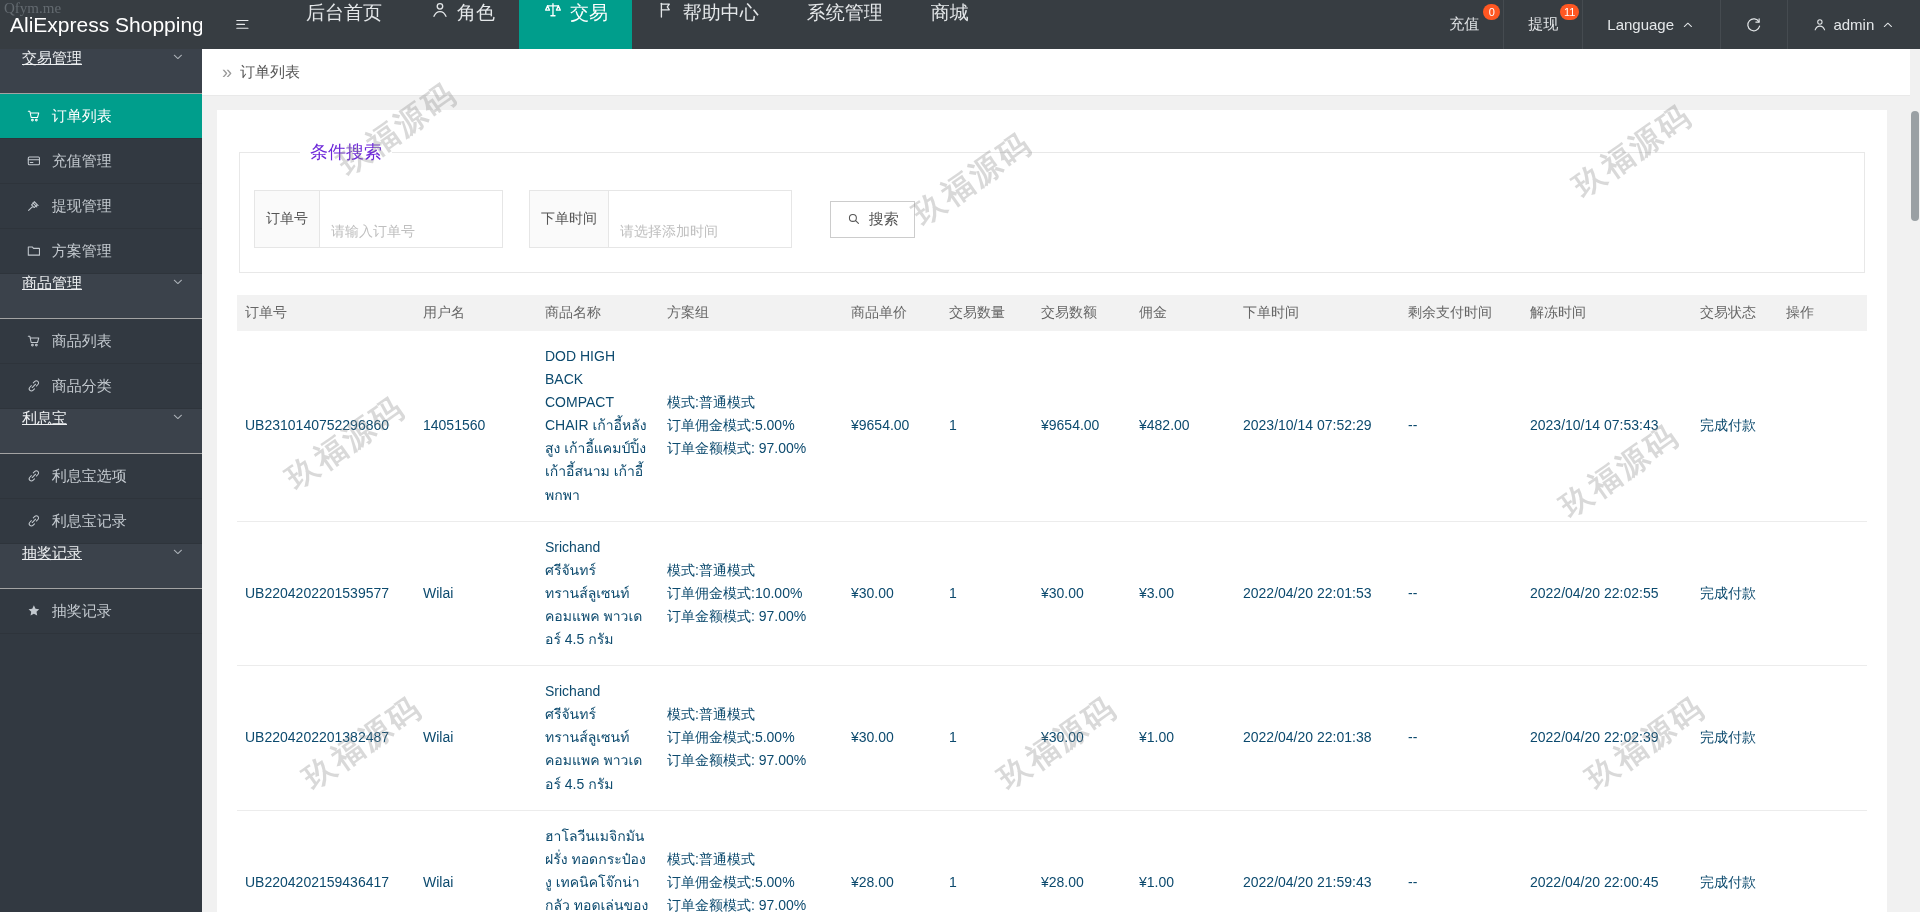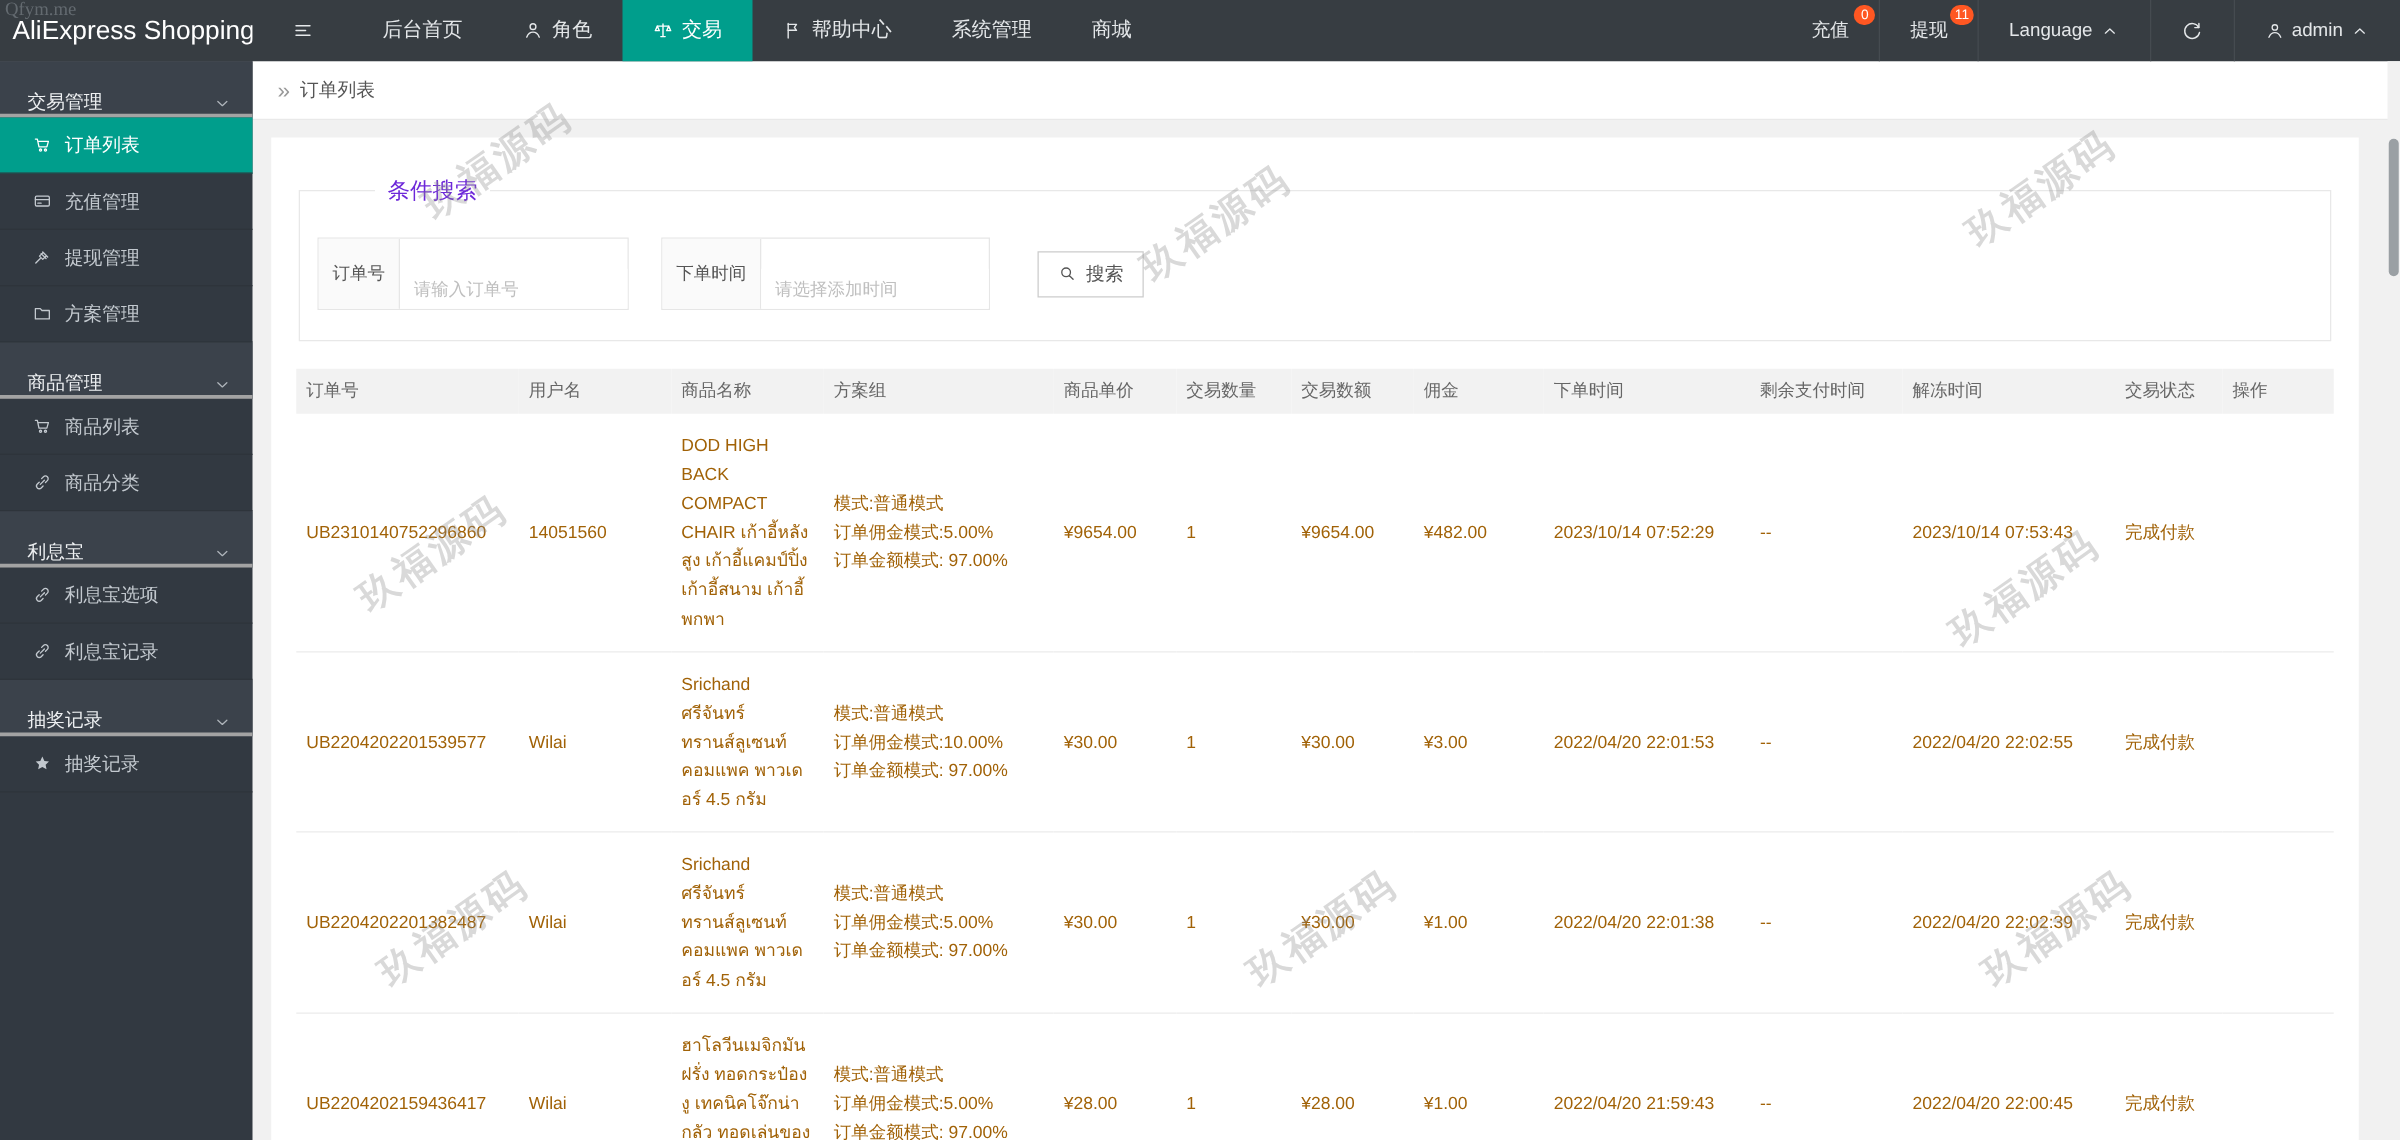--- a/index.html
+++ b/index.html
@@ -5,32 +5,32 @@
   * { margin:0; padding:0; box-sizing:border-box; }
   html,body { width:1920px; height:912px; overflow:hidden; }
   body { font-family:"Liberation Sans","DejaVu Sans",sans-serif; background:#f1f1f1; position:relative; color:#666; }
 
   
   .topbar { position:absolute; top:0; left:0; width:1920px; height:49px; background:#373d42; display:flex; align-items:stretch; z-index:10;gap:17px; }
   .logo { width:202px; display:flex; align-items:center; padding-left:10px; color:#fff; font-size:21px; white-space:nowrap; overflow:hidden; position:relative; }
   .corner-wm { position:absolute; top:0px; left:4px; font-size:15px; color:#6b7278; font-family:"Liberation Serif",serif; opacity:.85; }
   .hamburger { width:46px; display:flex; align-items:center; justify-content:center; color:#e6e9eb; cursor:pointer; }
   .topnav { display:flex; list-style:none; align-items:stretch; }
-  .topnav li { display:flex; align-items:center; gap:7px; padding:0 24px; color:#e4e7e9; font-size:16px; cursor:pointer; }
+  .topnav li { display:flex; align-items:flex-start; gap:7px; padding:0 24px; color:#e4e7e9; font-size:19px; cursor:pointer; }
   .topnav li.active { background:#009e8c; color:#fff; }
   .top-right { margin-left:auto; display:flex; align-items:stretch;justify-content:flex-end; }
   .top-act { position:relative; display:flex; align-items:center; gap:6px; padding:0 24px; color:#e4e7e9; font-size:15px; border-left:1px solid #454b50; cursor:pointer; }
   .top-act:first-child { border-left:none; }
   .badge { position:absolute; top:4px; right:3px; background:#ff5722; color:#fff; font-size:11px; line-height:16px; min-width:17px; text-align:center; border-radius:9px; padding:0 4px; }
   .icon svg { width:1.05em; height:1.05em; display:block; fill:none; stroke:currentColor; stroke-width:1.6; stroke-linecap:round; stroke-linejoin:round; }
   .icon { display:inline-flex; }
 
   
   .sidebar { position:absolute; top:49px; left:0; bottom:0; width:202px; background:#323941; z-index:9; }
-  .side-group { height:45px; display:flex; align-items:flex-end; padding:0 16px 0 22px; background:#3b424b; color:#eef0f2; font-size:15px; cursor:pointer; border-bottom:3px solid #a3a3a3; }
+  .side-group { height:45px; display:flex; align-items:flex-start; padding:0 16px 0 22px; background:#3b424b; color:#eef0f2; font-size:15px; cursor:pointer; border-bottom:1px solid #a3a3a3;text-decoration:underline; }
   .side-group .chev { margin-left:auto; color:#aeb4ba; }
   .side-item { height:45px; display:flex; align-items:center; gap:10px; padding-left:26px; color:#c3c9cf; font-size:15px; cursor:pointer; border-bottom:1px solid #2e343b; }
   .side-item .icon { font-size:15px; color:#c3c9cf; }
   .side-item.active { background:#009e8c; color:#fff; }
   .side-item.active .icon { color:#fff; }
 
   
   .main { position:absolute; left:202px; top:49px; right:0; bottom:0; }
   .breadcrumb-bar { height:47px; background:#fff; display:flex; align-items:center; padding-left:20px; gap:8px; border-bottom:1px solid #e9e9e9; }
   .crumb-arrows { color:#9a9a9a; font-size:18px; }
@@ -43,21 +43,21 @@
   .search-row { display:flex; align-items:center; margin-top:6px; }
   .input-group { display:inline-flex; align-items:stretch; border:1px solid #e6e6e6; margin-right:26px; background:#fff; }
   .input-group .addon { padding:8px 11px; font-size:14px; color:#555; background:#fafafa; border-right:1px solid #e6e6e6; white-space:nowrap; display:flex; align-items:center; }
   .input-group input { border:none; outline:none; padding:8px 11px; font-size:14px; color:#555; width:182px; font-family:inherit;margin-top:24px; }
   .input-group input::placeholder { color:#bfbfbf; }
   .search-btn { display:inline-flex; align-items:center; gap:7px; padding:8px 15px; border:1px solid #ccc; background:#fff; color:#555; font-size:15px; cursor:pointer; margin-left:12px; font-family:inherit; }
 
   
   table.orders { width:100%; border-collapse:collapse; table-layout:fixed; margin-top:22px; }
   table.orders th { background:#f2f2f2; color:#666; font-weight:normal; font-size:14px; text-align:left; padding:9px 8px; }
-  table.orders td { font-size:14px; color:#a16207; padding:14px 8px; border-bottom:1px solid #ececec; vertical-align:middle; line-height:1.65; overflow-wrap:break-word; }
+  table.orders td { font-size:14px; color:#0c4a6e; padding:14px 8px; border-bottom:1px solid #ececec; vertical-align:middle; line-height:1.65; overflow-wrap:break-word; }
   .c-order { width:178px; } .c-user { width:122px; } .c-prod { width:122px; } .c-plan { width:184px; }
   .c-price { width:98px; } .c-qty { width:92px; } .c-amt { width:98px; } .c-comm { width:104px; }
   .c-otime { width:165px; } .c-remain { width:122px; } .c-unfrz { width:170px; } .c-status { width:86px; }
 
   
   .wm-layer { position:absolute; inset:0; pointer-events:none; z-index:5; }
   .wm { position:absolute; font-size:31px; font-weight:bold; color:rgba(140,140,140,.33); transform:rotate(-35deg); letter-spacing:3px; white-space:nowrap; font-family:"DejaVu Sans",sans-serif; }
 
   
   .scroll-track { position:absolute; right:0; top:49px; bottom:0; width:10px; background:#f1f1f1; z-index:11; }

